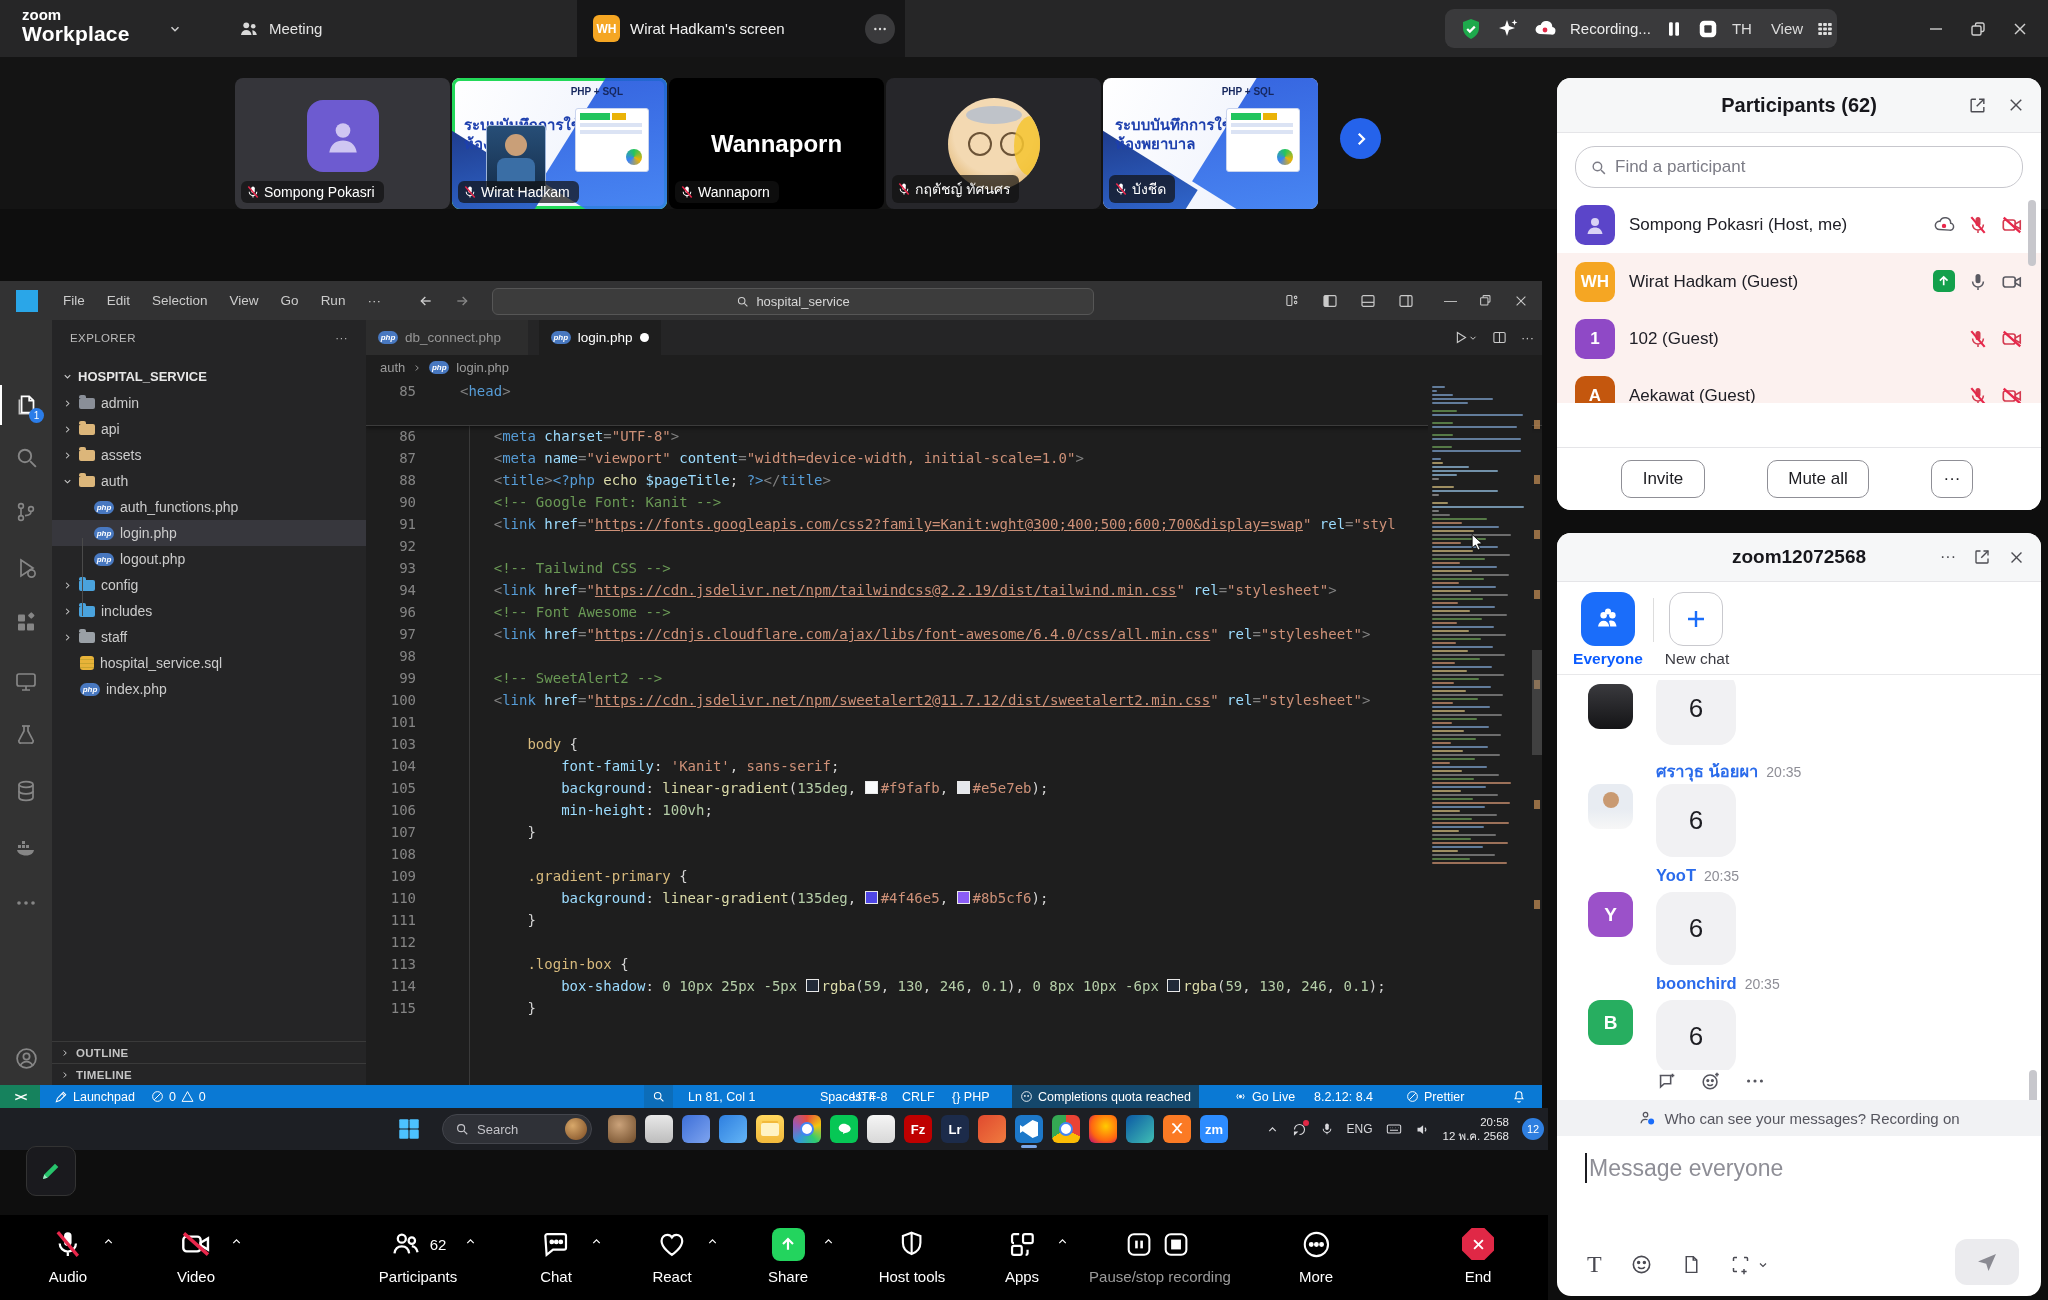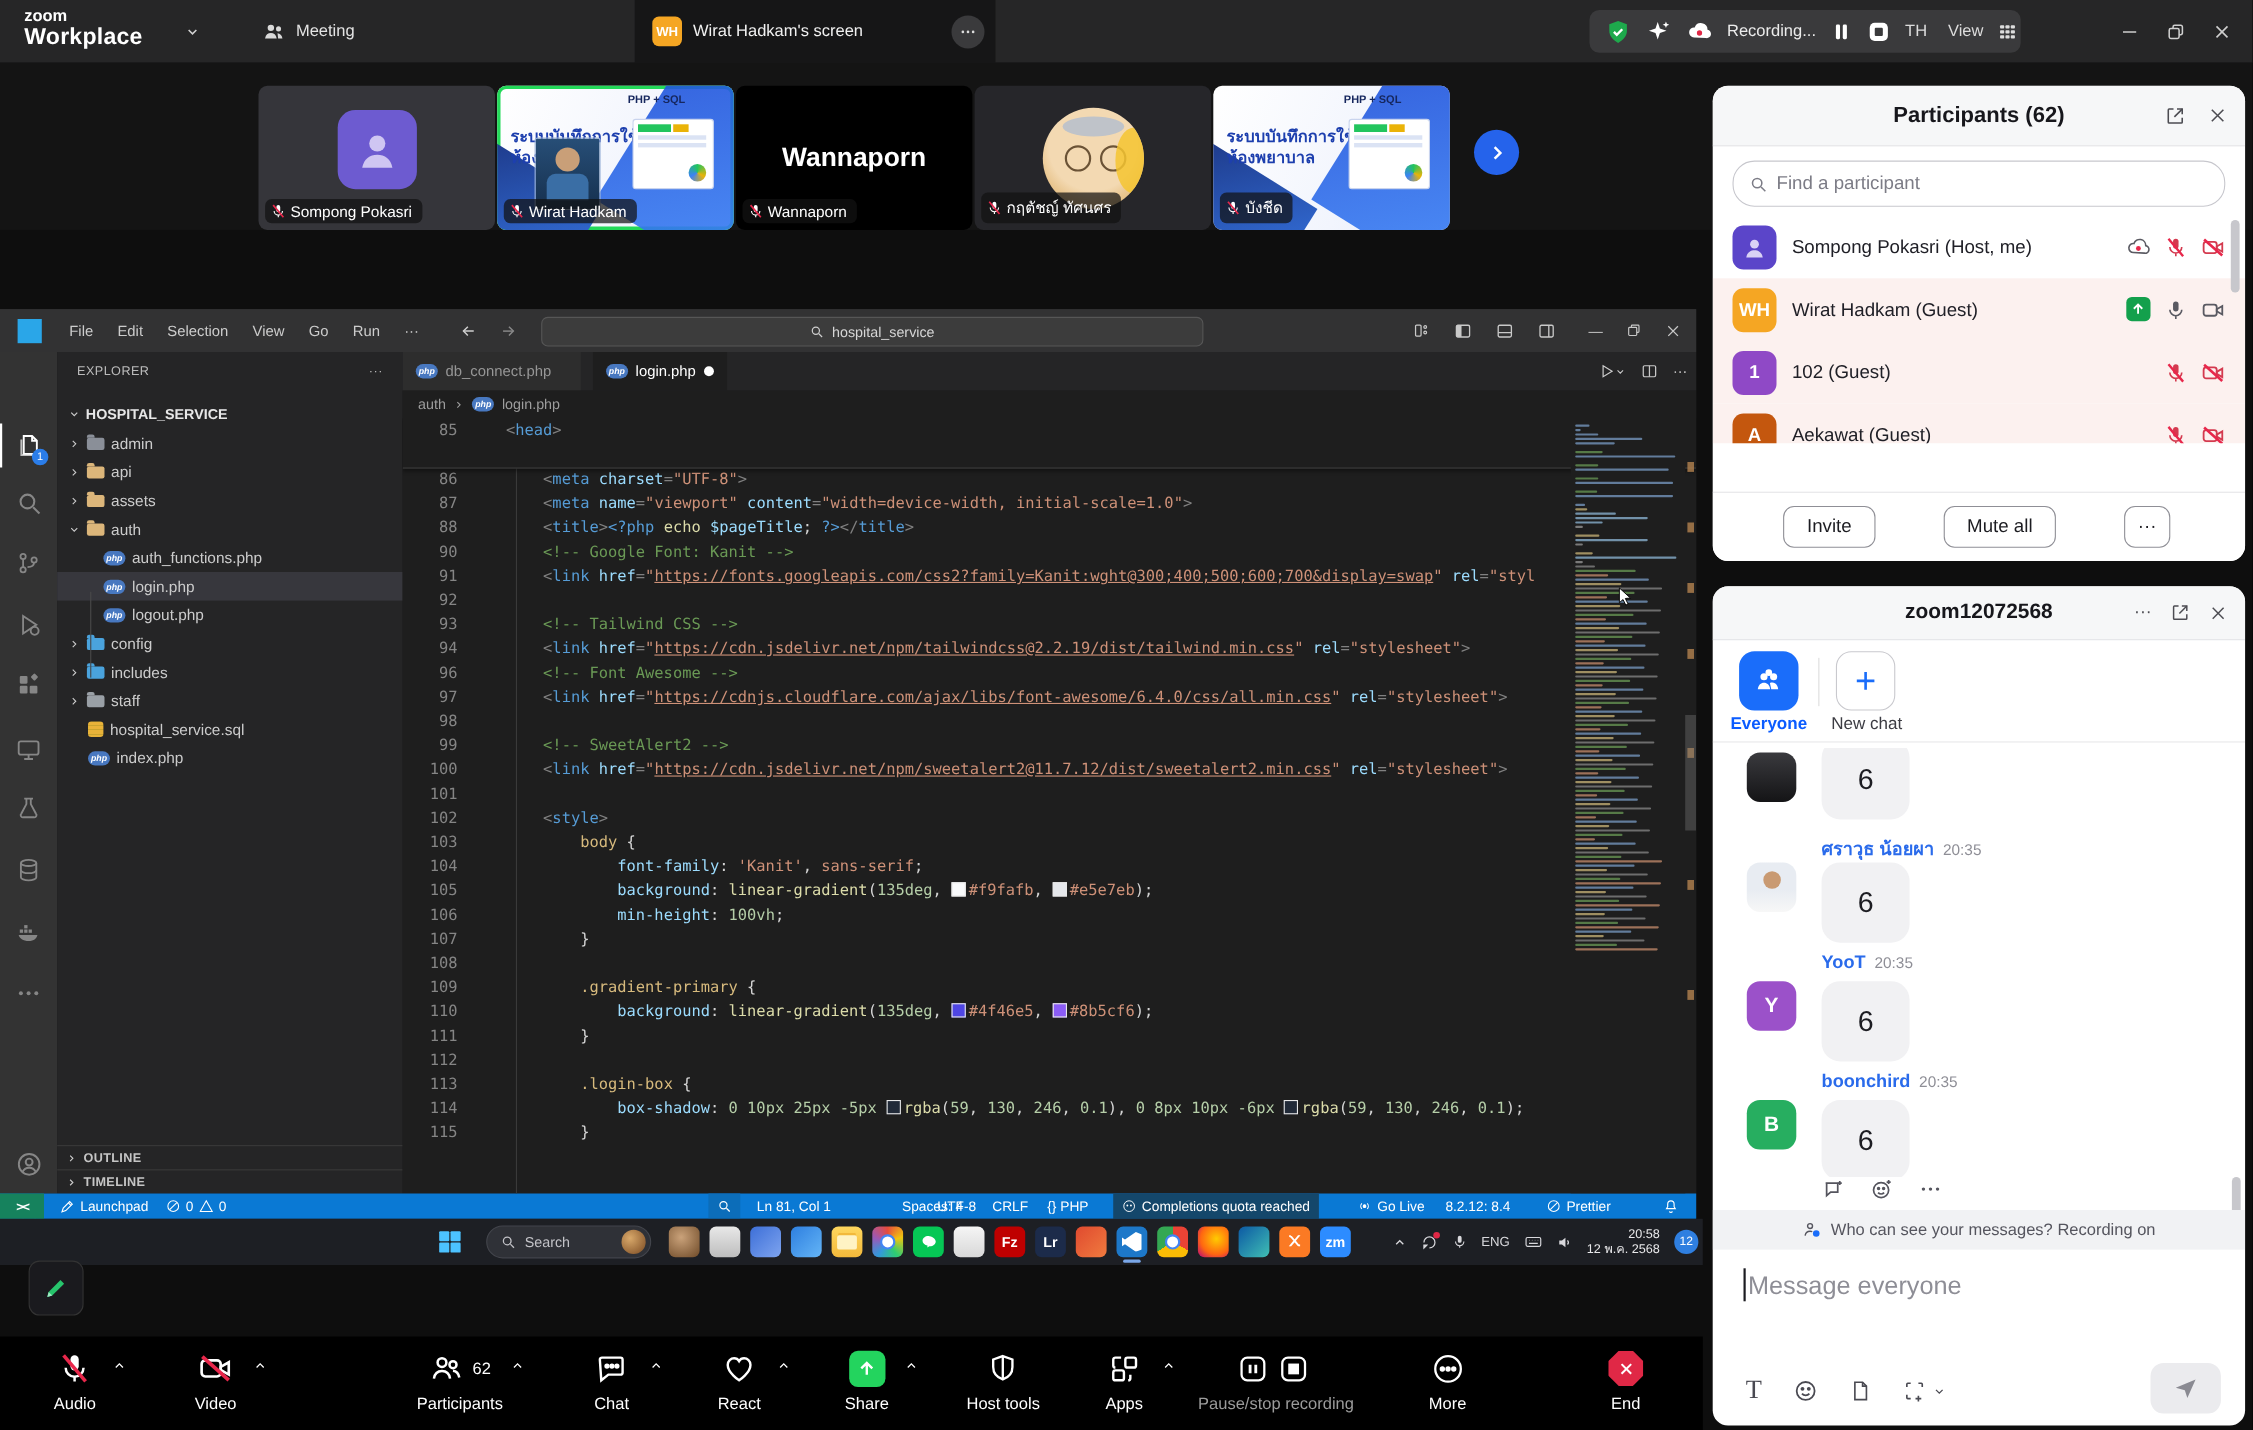--- a/index.html
+++ b/index.html
@@ -650,21 +650,20 @@
           <div class="cl"><div class="ln">91</div><div class="ct"><span class="tok-p">    </span><span class="tok-g">&lt;</span><span class="tok-t">link</span><span class="tok-p"> </span><span class="tok-a">href</span><span class="tok-g">=</span><span class="tok-s">"</span><span class="tok-u">https://fonts.googleapis.com/css2?family=Kanit:wght@300;400;500;600;700&amp;display=swap</span><span class="tok-s">"</span><span class="tok-p"> </span><span class="tok-a">rel</span><span class="tok-g">=</span><span class="tok-s">"styl</span></div></div>
           <div class="cl"><div class="ln">92</div><div class="ct"></div></div>
           <div class="cl"><div class="ln">93</div><div class="ct"><span class="tok-p">    </span><span class="tok-c">&lt;!-- Tailwind CSS --&gt;</span></div></div>
           <div class="cl"><div class="ln">94</div><div class="ct"><span class="tok-p">    </span><span class="tok-g">&lt;</span><span class="tok-t">link</span><span class="tok-p"> </span><span class="tok-a">href</span><span class="tok-g">=</span><span class="tok-s">"</span><span class="tok-u">https://cdn.jsdelivr.net/npm/tailwindcss@2.2.19/dist/tailwind.min.css</span><span class="tok-s">"</span><span class="tok-p"> </span><span class="tok-a">rel</span><span class="tok-g">=</span><span class="tok-s">"stylesheet"</span><span class="tok-g">&gt;</span></div></div>
           <div class="cl"><div class="ln">96</div><div class="ct"><span class="tok-p">    </span><span class="tok-c">&lt;!-- Font Awesome --&gt;</span></div></div>
           <div class="cl"><div class="ln">97</div><div class="ct"><span class="tok-p">    </span><span class="tok-g">&lt;</span><span class="tok-t">link</span><span class="tok-p"> </span><span class="tok-a">href</span><span class="tok-g">=</span><span class="tok-s">"</span><span class="tok-u">https://cdnjs.cloudflare.com/ajax/libs/font-awesome/6.4.0/css/all.min.css</span><span class="tok-s">"</span><span class="tok-p"> </span><span class="tok-a">rel</span><span class="tok-g">=</span><span class="tok-s">"stylesheet"</span><span class="tok-g">&gt;</span></div></div>
           <div class="cl"><div class="ln">98</div><div class="ct"></div></div>
           <div class="cl"><div class="ln">99</div><div class="ct"><span class="tok-p">    </span><span class="tok-c">&lt;!-- SweetAlert2 --&gt;</span></div></div>
           <div class="cl"><div class="ln">100</div><div class="ct"><span class="tok-p">    </span><span class="tok-g">&lt;</span><span class="tok-t">link</span><span class="tok-p"> </span><span class="tok-a">href</span><span class="tok-g">=</span><span class="tok-s">"</span><span class="tok-u">https://cdn.jsdelivr.net/npm/sweetalert2@11.7.12/dist/sweetalert2.min.css</span><span class="tok-s">"</span><span class="tok-p"> </span><span class="tok-a">rel</span><span class="tok-g">=</span><span class="tok-s">"stylesheet"</span><span class="tok-g">&gt;</span></div></div>
           <div class="cl"><div class="ln">101</div><div class="ct"></div></div>
-          <div class="cl"><div class="ln">102</div><div class="ct"><span class="tok-p">    </span><span class="tok-g">&lt;</span><span class="tok-t">style</span><span class="tok-g">&gt;</span></div></div>
           <div class="cl"><div class="ln">103</div><div class="ct"><span class="tok-p">        </span><span class="tok-sel">body</span><span class="tok-p"> {</span></div></div>
           <div class="cl"><div class="ln">104</div><div class="ct"><span class="tok-p">            </span><span class="tok-a">font-family</span><span class="tok-p">: </span><span class="tok-s">'Kanit'</span><span class="tok-p">, </span><span class="tok-s">sans-serif</span><span class="tok-p">;</span></div></div>
           <div class="cl"><div class="ln">105</div><div class="ct"><span class="tok-p">            </span><span class="tok-a">background</span><span class="tok-p">: </span><span class="tok-k">linear-gradient</span><span class="tok-p">(</span><span class="tok-n">135deg</span><span class="tok-p">, </span><span class="swatch" style="background: rgb(249, 250, 251);"></span><span class="tok-s">#f9fafb</span><span class="tok-p">, </span><span class="swatch" style="background: rgb(229, 231, 235);"></span><span class="tok-s">#e5e7eb</span><span class="tok-p">);</span></div></div>
           <div class="cl"><div class="ln">106</div><div class="ct"><span class="tok-p">            </span><span class="tok-a">min-height</span><span class="tok-p">: </span><span class="tok-n">100vh</span><span class="tok-p">;</span></div></div>
           <div class="cl"><div class="ln">107</div><div class="ct"><span class="tok-p">        </span><span class="tok-p">}</span></div></div>
           <div class="cl"><div class="ln">108</div><div class="ct"></div></div>
           <div class="cl"><div class="ln">109</div><div class="ct"><span class="tok-p">        </span><span class="tok-sel">.gradient-primary</span><span class="tok-p"> {</span></div></div>
           <div class="cl"><div class="ln">110</div><div class="ct"><span class="tok-p">            </span><span class="tok-a">background</span><span class="tok-p">: </span><span class="tok-k">linear-gradient</span><span class="tok-p">(</span><span class="tok-n">135deg</span><span class="tok-p">, </span><span class="swatch" style="background: rgb(79, 70, 229);"></span><span class="tok-s">#4f46e5</span><span class="tok-p">, </span><span class="swatch" style="background: rgb(139, 92, 246);"></span><span class="tok-s">#8b5cf6</span><span class="tok-p">);</span></div></div>
           <div class="cl"><div class="ln">111</div><div class="ct"><span class="tok-p">        </span><span class="tok-p">}</span></div></div>
           <div class="cl"><div class="ln">112</div><div class="ct"></div></div>

